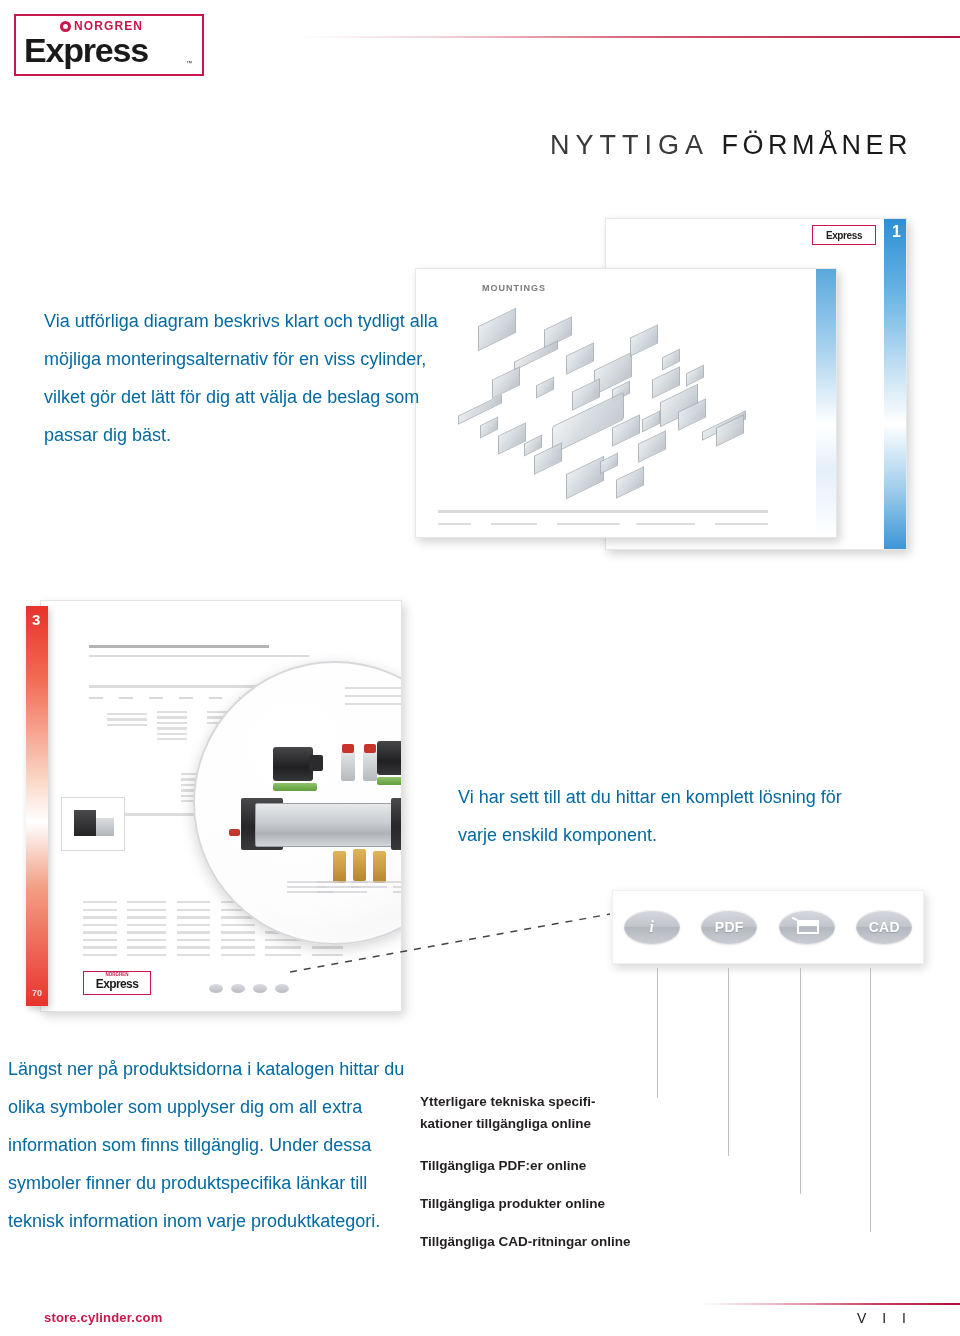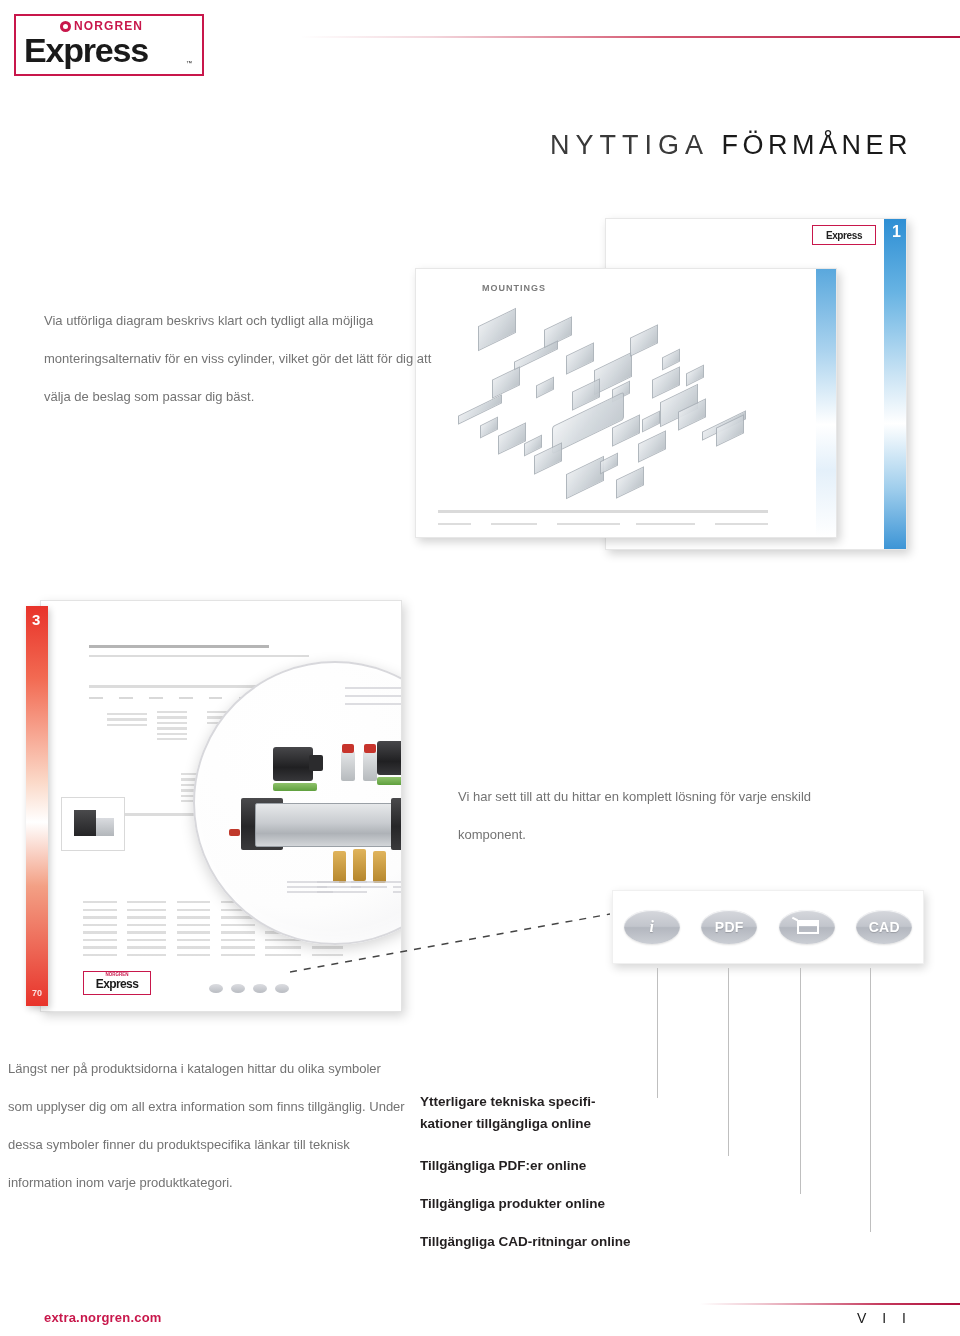--- a/index.html
+++ b/index.html
@@ -267,21 +267,21 @@
   }
 
   
   #dashed-connector{
     position:absolute;left:290px;top:900px;width:320px;height:80px;
     overflow:visible;
   }
 
   
   .copy{
-    font-size:13px; line-height:38px; color:#737373;
+    font-size:18px; line-height:38px; color:#0369a1;
   }
   #copy-1{ position:absolute; left:44px; top:302px; width:400px; }
   #copy-2{ position:absolute; left:458px; top:778px; width:420px; }
   #copy-3{ position:absolute; left:8px;  top:1050px; width:400px; }
 
   
   #icon-panel{
     position:absolute; left:612px; top:890px;
     width:310px; height:72px;
     background:#ffffff;
@@ -560,14 +560,14 @@
 
 <div id="copy-3" class="copy">Längst ner på produktsidorna i katalogen hittar du olika symboler som upplyser dig om all extra information som finns tillgänglig. Under dessa symboler finner du produktspecifika länkar till teknisk information inom varje produktkategori.</div>
 
 <div class="label" style="left:420px; top:1092px;">Ytterligare tekniska specifi-</div>
 <div class="label" style="left:420px; top:1114px;">kationer tillgängliga online</div>
 <div class="label" style="left:420px; top:1156px;">Tillgängliga PDF:er online</div>
 <div class="label" style="left:420px; top:1194px;">Tillgängliga produkter online</div>
 <div class="label" style="left:420px; top:1232px;">Tillgängliga CAD-ritningar online</div>
 
 <div id="footer-rule"></div>
-<div id="footer-store">extra.norgren.com</div>
+<div id="footer-store">store.cylinder.com</div>
 <div id="footer-page">V I I</div>
 
 </body></html>

